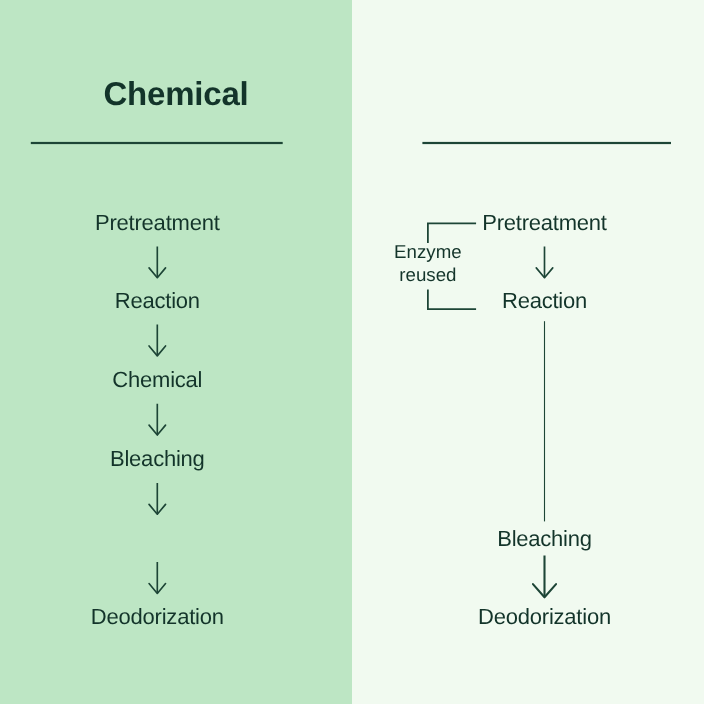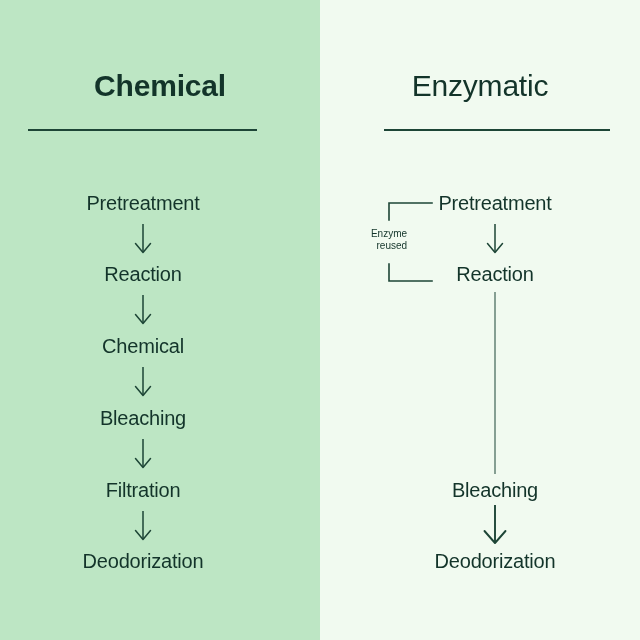--- a/index.html
+++ b/index.html
@@ -116,23 +116,23 @@
   }
 
   
   .loop {
     position: absolute;
   }
   .loop svg { display: block; }
 
   .loop-label {
     position: absolute;
-    text-align: right;
+    text-align: center;
     color: #13342a;
-    font-size: 10px;
+    font-size: 17px;
     font-weight: 500;
     line-height: 1.22;
     white-space: pre-line;
     transform: translate(-50%, -50%);
   }
 </style>
 </head>
 <body>
 
 <div id="diagram">
@@ -175,35 +175,33 @@
 
     <div class="step" style="left:143px; top:418px;">Bleaching</div>
 
     <div class="arrow" style="left:143px; top:437px;">
       <svg width="22" height="33" viewBox="0 0 22 33">
         <path d="M11 2 L11 30" stroke="#1d4536" stroke-width="1.5" fill="none"></path>
         <path d="M3.5 21.5 L11 30.5 L18.5 21.5" stroke="#1d4536" stroke-width="1.5" fill="none" stroke-linecap="round" stroke-linejoin="round"></path>
       </svg>
     </div>
 
-    <div class="step" style="left:143px; top:490px;">Filtration</div>
 
     <div class="arrow" style="left:143px; top:509px;">
       <svg width="22" height="33" viewBox="0 0 22 33">
         <path d="M11 2 L11 30" stroke="#1d4536" stroke-width="1.5" fill="none"></path>
         <path d="M3.5 21.5 L11 30.5 L18.5 21.5" stroke="#1d4536" stroke-width="1.5" fill="none" stroke-linecap="round" stroke-linejoin="round"></path>
       </svg>
     </div>
 
     <div class="step" style="left:143px; top:561px;">Deodorization</div>
   </div>
 
   <div class="column column-enzymatic">
 
-    <div class="panel-title title-enzymatic">Enzymatic</div>
 
     <div class="title-rule rule-enzymatic"></div>
 
     <div class="loop" style="left:44px; top:196px;">
       <svg width="70" height="92" viewBox="0 0 70 92">
 
         <path d="M68 7 L25 7 L25 24" stroke="#1d4536" stroke-width="1.6" fill="none" stroke-linecap="square" stroke-linejoin="miter"></path>
 
         <path d="M25 68 L25 85 L68 85" stroke="#1d4536" stroke-width="1.6" fill="none" stroke-linecap="square" stroke-linejoin="miter"></path>
       </svg>

